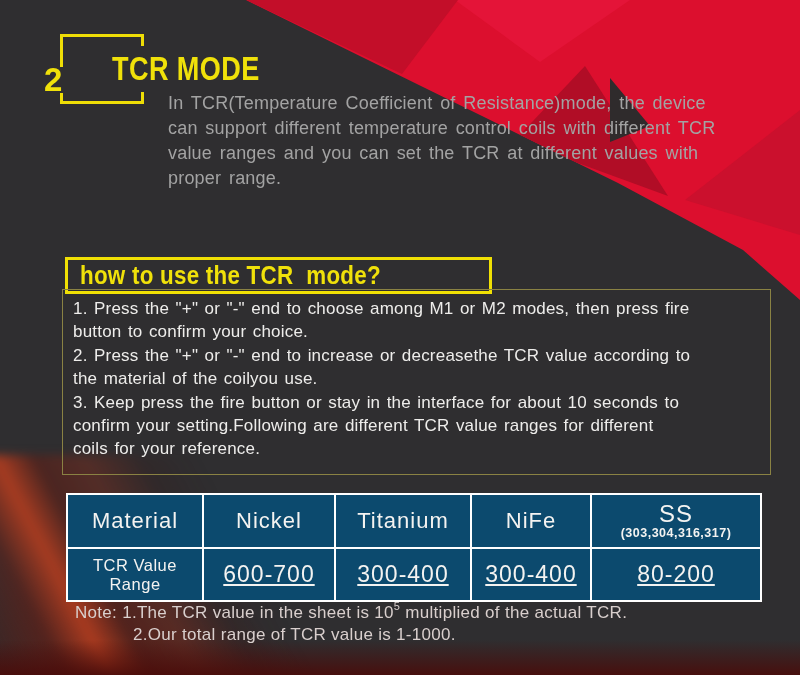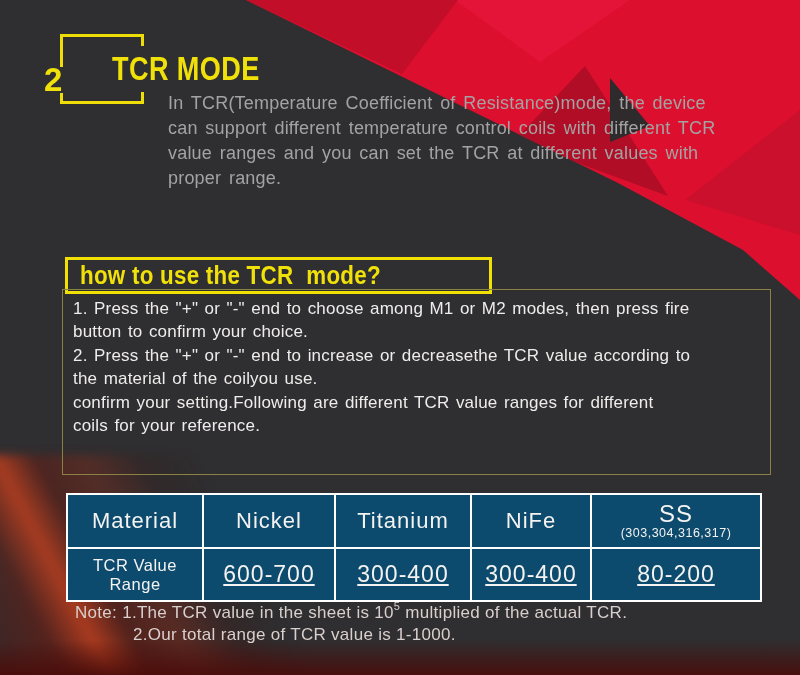--- a/index.html
+++ b/index.html
@@ -56,21 +56,21 @@
   .tcr-table { left:66px; top:493px; width:696px; height:109px; box-sizing:border-box;
     border:2px solid #ffffff; background:#0c4a6e; display:grid;
     grid-template-columns:134px 132px 136px 120px 170px; grid-template-rows:52px 53px;
     color:#f4f3f1; }
   .cell { display:flex; flex-direction:column; align-items:center; justify-content:center;
     border-left:2px solid #ffffff; box-sizing:border-box; text-align:center; }
   .cell.first { border-left:none; }
   .cell.r2 { border-top:2px solid #ffffff; }
   .th { font-size:22px; letter-spacing:1px; }
   .th-ss-main { font-size:24px; line-height:24px; letter-spacing:1px; }
-  .th-ss-sub { font-size:12.5px; letter-spacing:0.5px; }
+  .th-ss-sub { font-size:12.5px; letter-spacing:0.5px;font-weight:bold; }
   .row-label { font-size:16.5px; line-height:19px; letter-spacing:0.5px; }
   .val { font-size:23px; letter-spacing:1px;text-decoration:underline; }
 
   
   .note { left:75px; top:596px; color:#d9cfcd; font-size:17px; line-height:22px;
     letter-spacing:0.3px; }
   .note .l2 { margin-left:58px; }
   .note sup { font-size:11px; position:relative; top:-1px; }
   .note span { white-space:pre; }
 </style>
@@ -111,20 +111,21 @@
   <div class="abs howto-box">
     <span class="howto-heading">how to use the TCR  mode?</span>
   </div>
 
   <div class="abs steps-box"></div>
   <div class="abs steps">
     <div>1. Press the "+" or "-" end to choose among M1 or M2 modes, then press fire</div>
     <div>button to confirm your choice.</div>
     <div>2. Press the "+" or "-" end to increase or decreasethe TCR value according to</div>
     <div>the material of the coilyou use.</div>
+    <div>3. Keep press the fire button or stay in the interface for about 10 seconds to</div>
     <div>confirm your setting.Following are different TCR value ranges for different</div>
     <div>coils for your reference.</div>
   </div>
 
   <div class="abs tcr-table">
     <div class="cell first th">Material</div>
     <div class="cell th">Nickel</div>
     <div class="cell th">Titanium</div>
     <div class="cell th">NiFe</div>
     <div class="cell">

